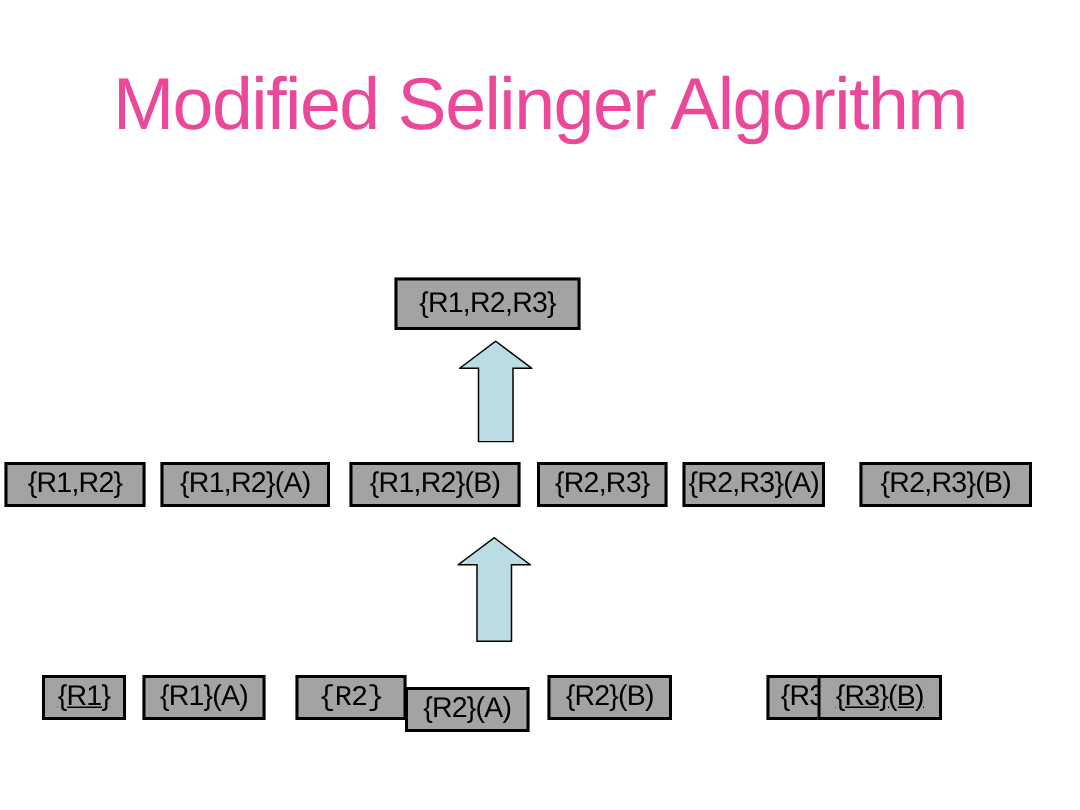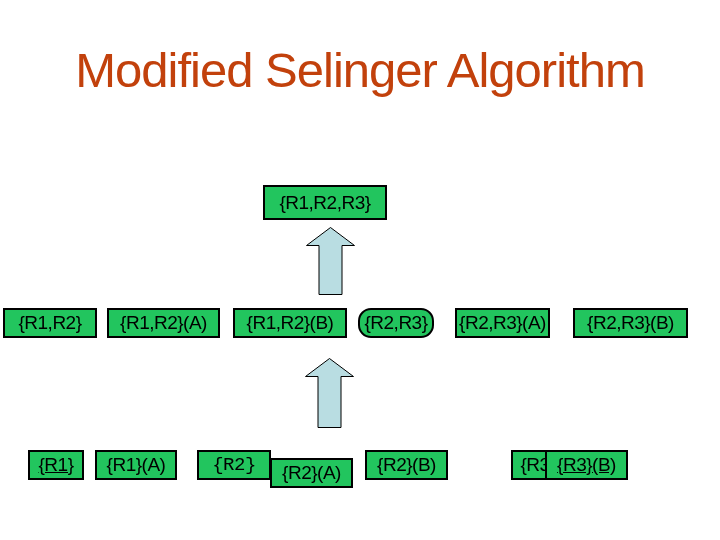--- a/index.html
+++ b/index.html
@@ -18,42 +18,42 @@
   .title {
     position: absolute;
     top: 42px;
     left: 0;
     width: 720px;
     margin: 0;
     text-align: center;
     font-size: 49px;
     font-weight: 400;
     letter-spacing: -1px;
-    color: #c2410c;
+    color: #ec4899;
   }
   .box {
     position: absolute;
     box-sizing: border-box;
     border: 2px solid #000000;
-    background: #22c55e;
+    background: #a3a3a3;
     color: #000000;
     font-size: 19px;
     letter-spacing: -0.5px;
     white-space: nowrap;
     display: flex;
     align-items: center;
     justify-content: center;
   }
   .top-box    { left: 263px; top: 185px; width: 124px; height: 35px; }
 
   
   .m1 { left:   3px; top: 308px; width:  94px; height: 30px; }
   .m2 { left: 107px; top: 308px; width: 113px; height: 30px; }
   .m3 { left: 233px; top: 308px; width: 114px; height: 30px; }
-  .m4 { left: 358px; top: 308px; width:  76px; height: 30px; border-radius: 13px; }
+  .m4 { left: 358px; top: 308px; width:  87px; height: 30px; }
   .m5 { left: 455px; top: 308px; width: 95px; height: 30px; text-align: right; }
   .m6 { left: 573px; top: 308px; width: 115px; height: 30px; }
 
   
   .b1 { left:  28px; top: 450px; width:  56px; height: 30px; text-decoration: underline; }
   .b2 { left:  95px; top: 450px; width:  82px; height: 30px; }
   .b3 { left: 197px; top: 450px; width:  74px; height: 30px; font-family: Liberation Mono, monospace; }
   .b4 { left: 270px; top: 458px; width:  83px; height: 30px; }
   .b5 { left: 365px; top: 450px; width:  83px; height: 30px; }
   .b6 { left: 468px; top: 450px; width:  54px; height: 30px; margin-left: 43px; }

